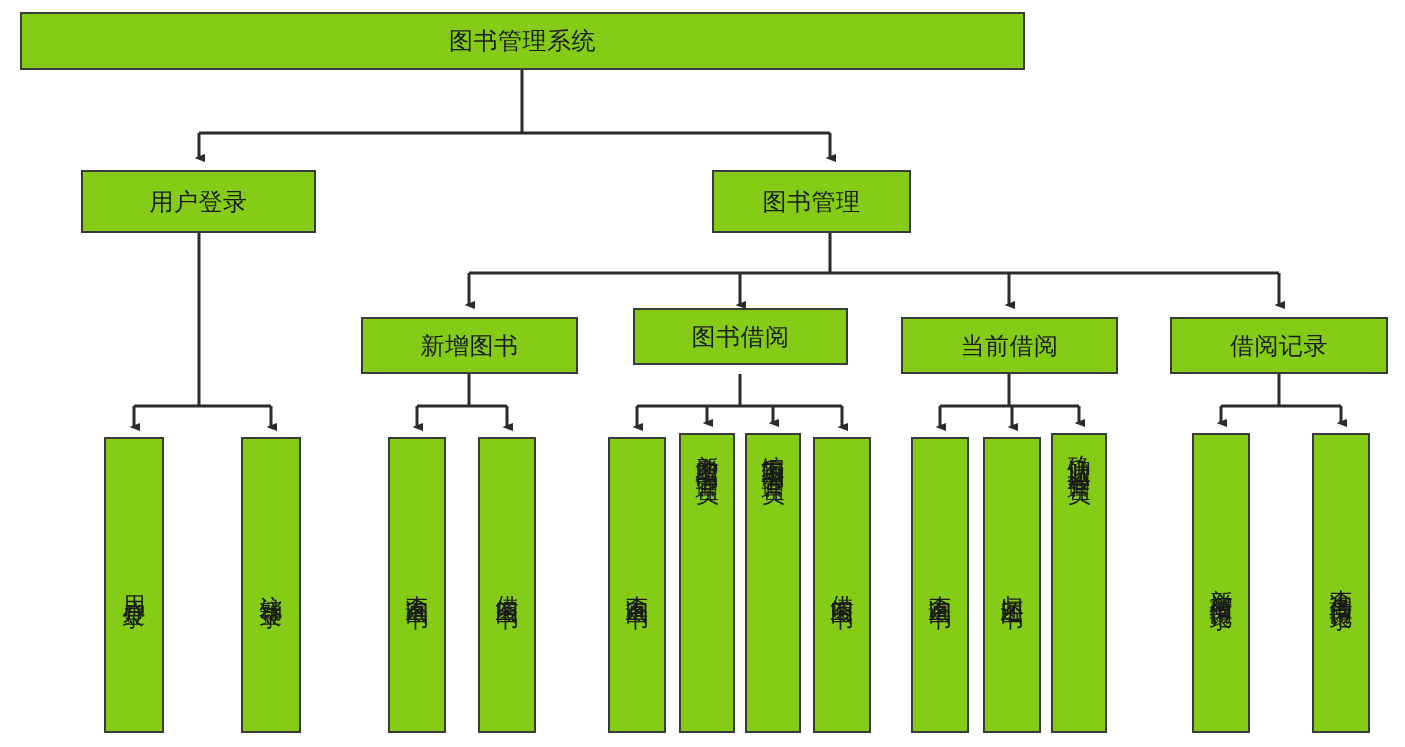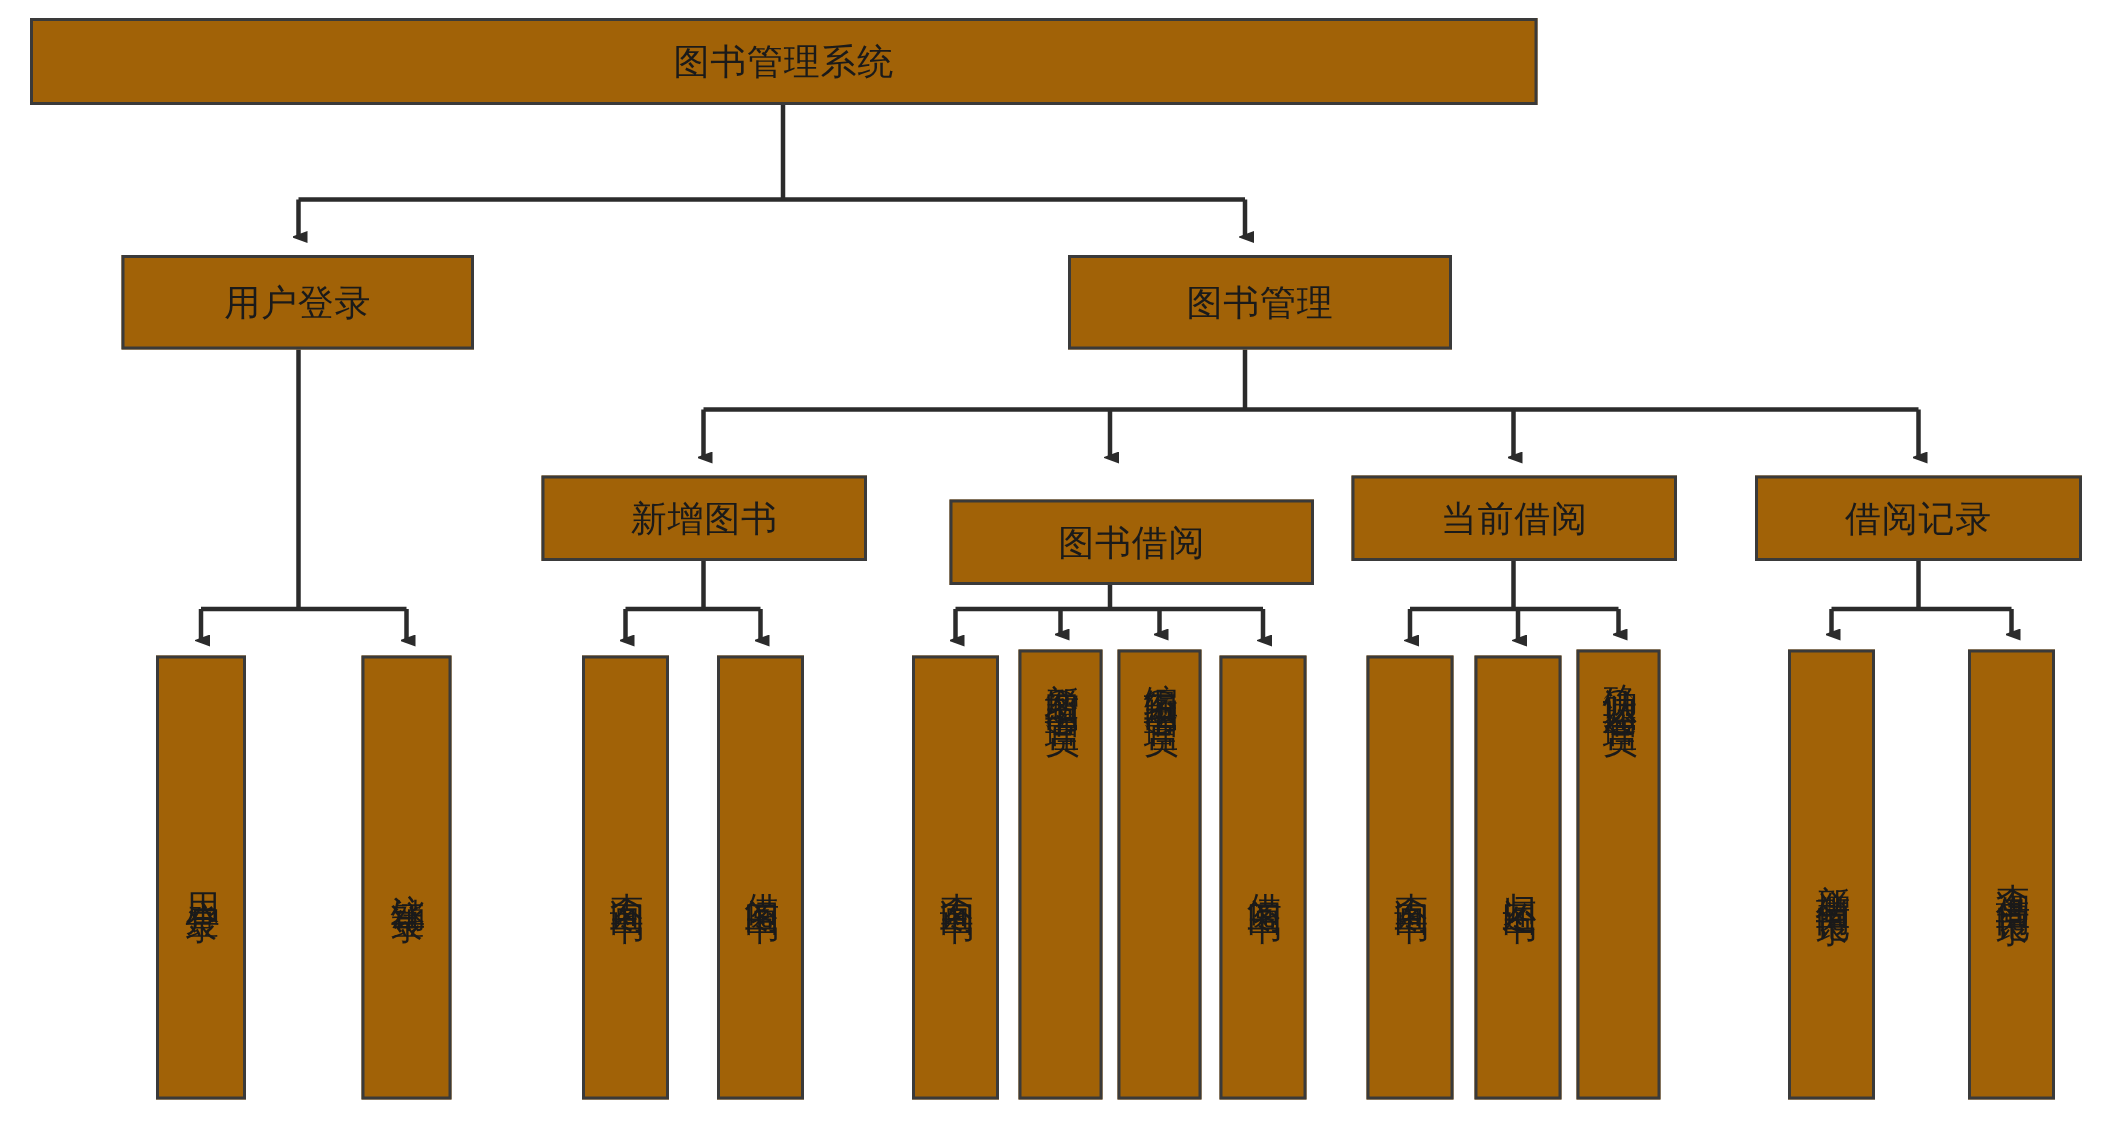--- a/index.html
+++ b/index.html
@@ -23,21 +23,21 @@
     position: absolute;
     left: 0;
     top: 0;
     width: 1405px;
     height: 747px;
     pointer-events: none;
   }
   .node {
     position: absolute;
     box-sizing: border-box;
-    background: #a16207;
+    background: #84cc16;
     border: 2.5px solid #3a3a3a;
     display: flex;
     align-items: center;
     justify-content: center;
     color: #1a1a1a;
   }
   .node.horiz {
     font-size: 24px;
     letter-spacing: 0.5px;
   }
@@ -125,28 +125,28 @@
     </g>
   </svg>
 
   <div class="node horiz" id="node-root" style="left: 20px; top: 12px; width: 1005px; height: 58px;">
     <span>图书管理系统</span>
   </div>
 
   <div class="node horiz" id="node-l2-0" style="left: 81px; top: 170px; width: 235px; height: 63px;">
     <span>用户登录</span>
   </div>
-  <div class="node horiz" id="node-l2-1" style="left: 712px; top: 170px; width: 256px; height: 63px;">
+  <div class="node horiz" id="node-l2-1" style="left: 712px; top: 170px; width: 199px; height: 63px;">
     <span>图书管理</span>
   </div>
 
   <div class="node horiz" id="node-l3-0" style="left: 361px; top: 317px; width: 217px; height: 57px;">
     <span>新增图书</span>
   </div>
-  <div class="node horiz" id="node-l3-1" style="left: 633px; top: 333px; width: 243px; height: 57px;">
+  <div class="node horiz" id="node-l3-1" style="left: 633px; top: 308px; width: 215px; height: 57px;">
     <span>图书借阅</span>
   </div>
   <div class="node horiz" id="node-l3-2" style="left: 901px; top: 317px; width: 217px; height: 57px;">
     <span>当前借阅</span>
   </div>
   <div class="node horiz" id="node-l3-3" style="left: 1170px; top: 317px; width: 218px; height: 57px;">
     <span>借阅记录</span>
   </div>
 
   <div class="node vert centered" id="node-leaf-0" style="left: 104px; top: 437px; width: 60px; height: 296px;">

